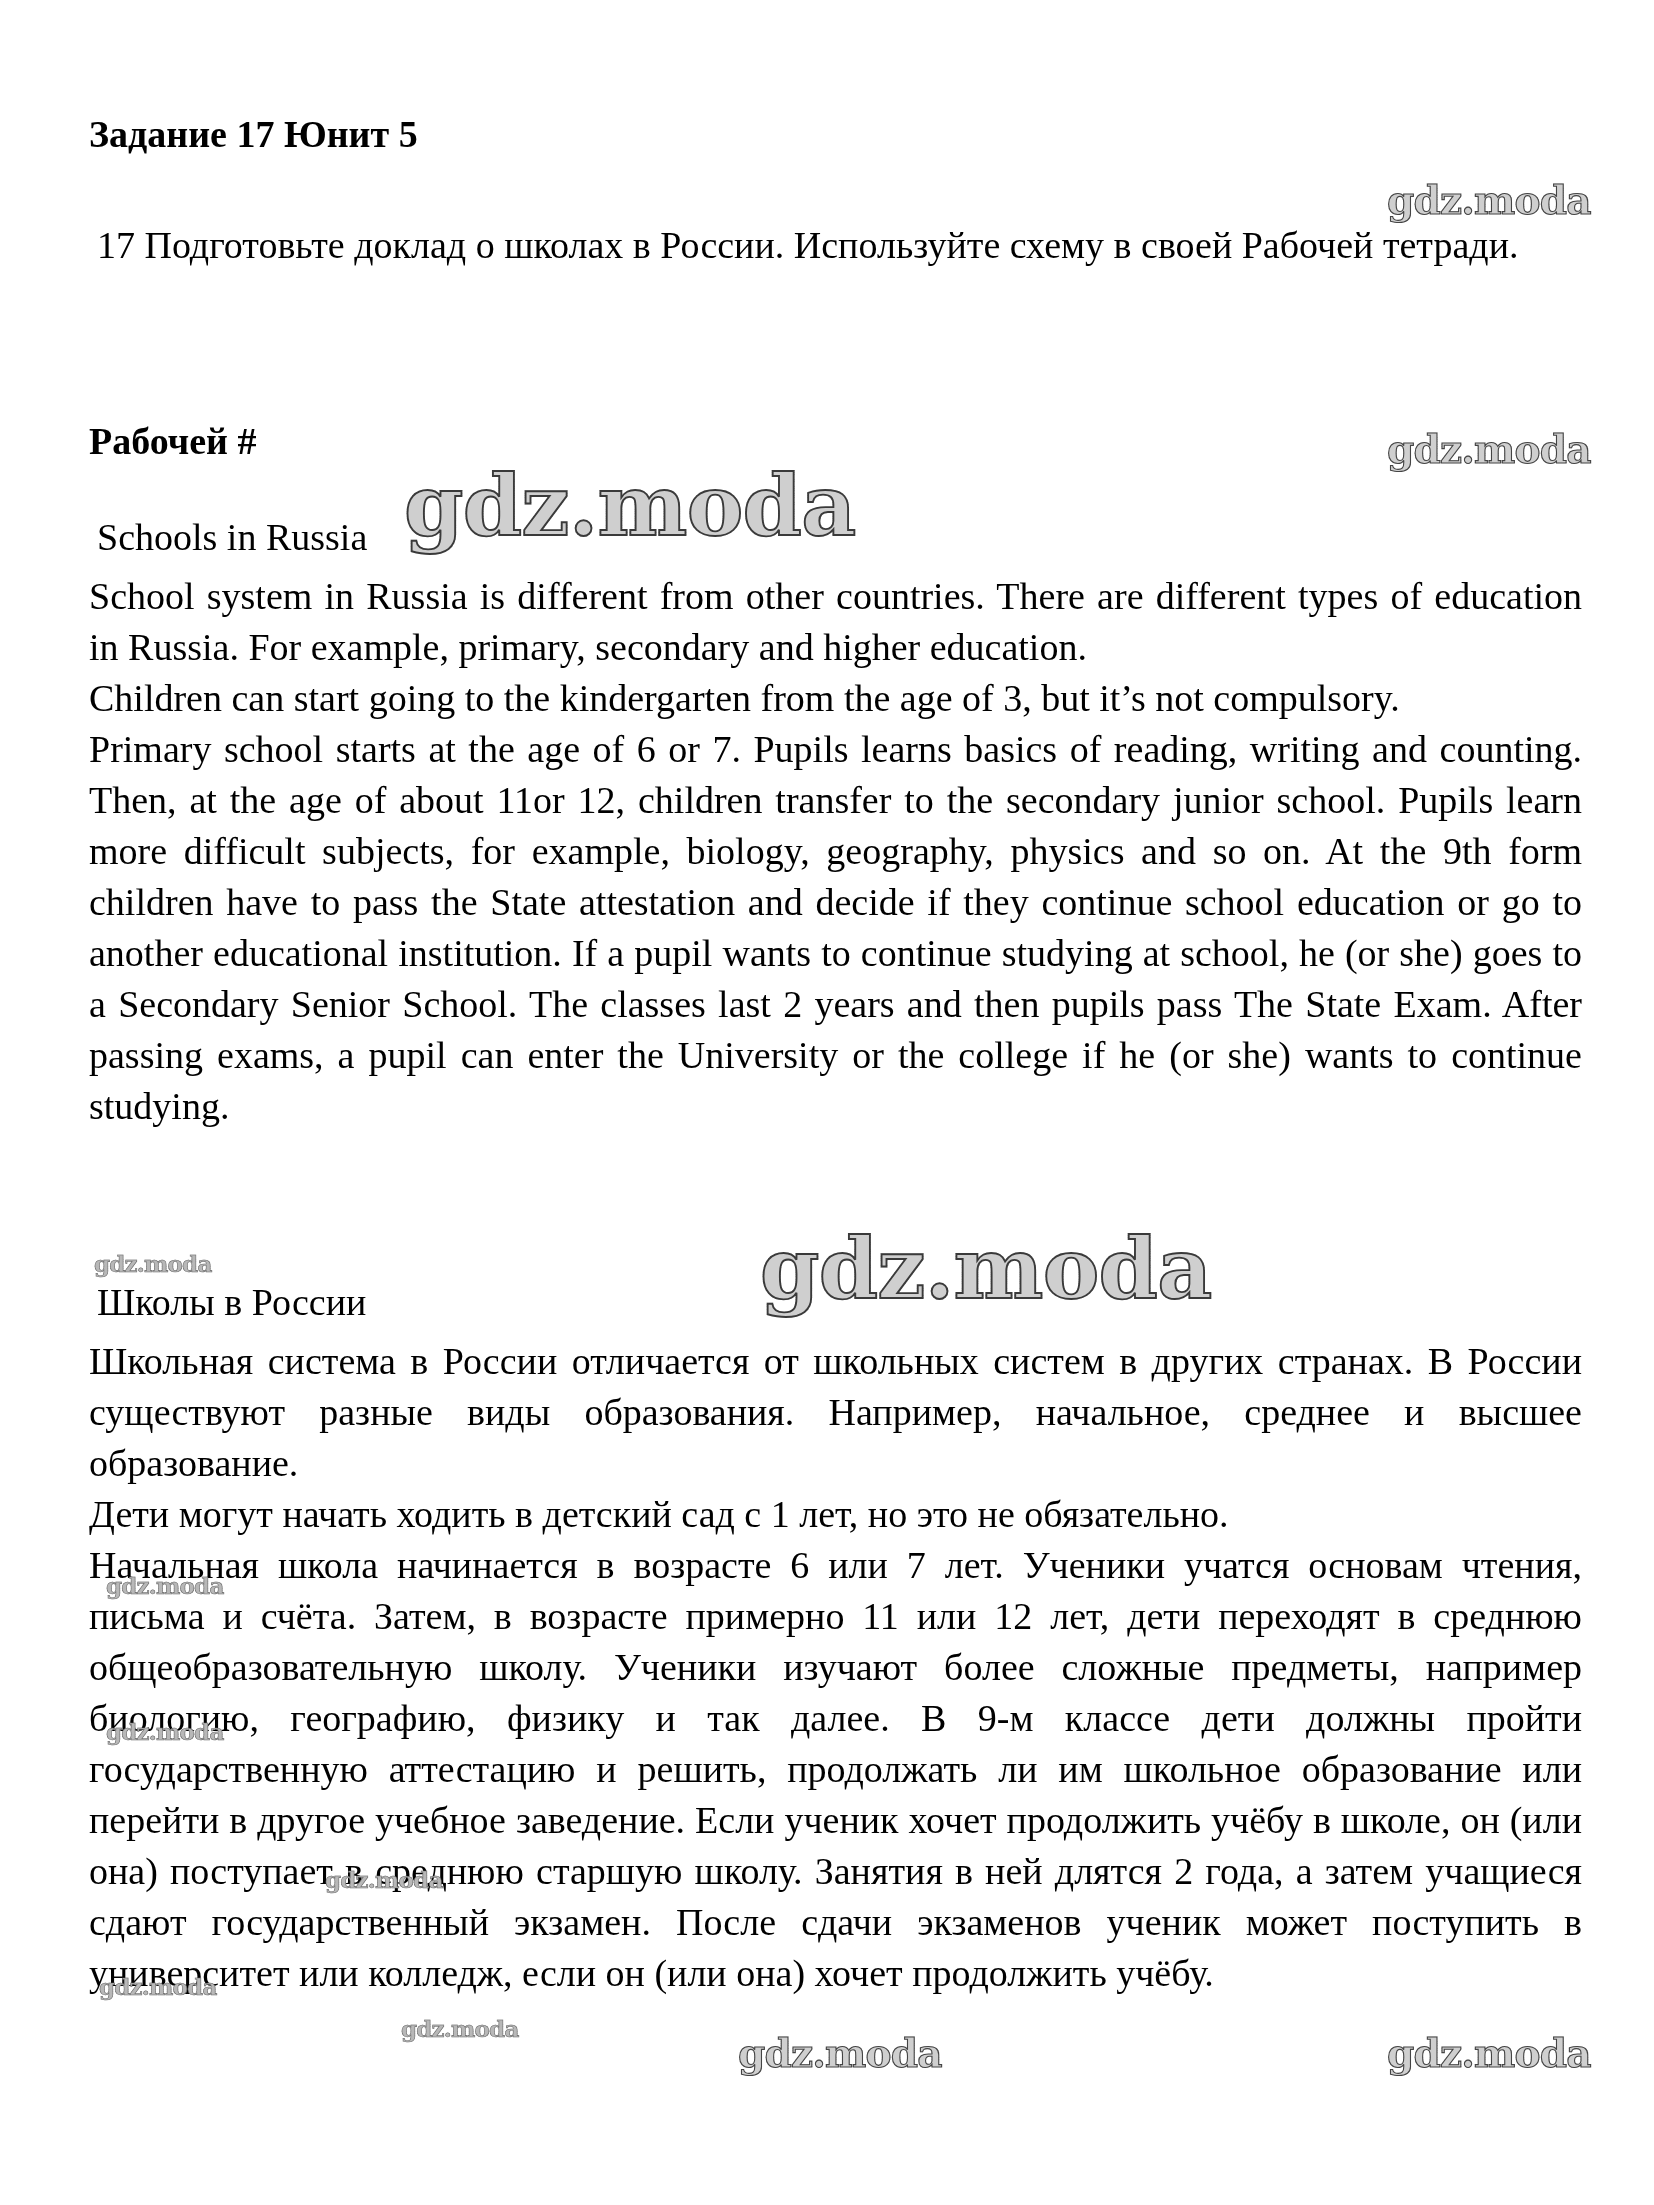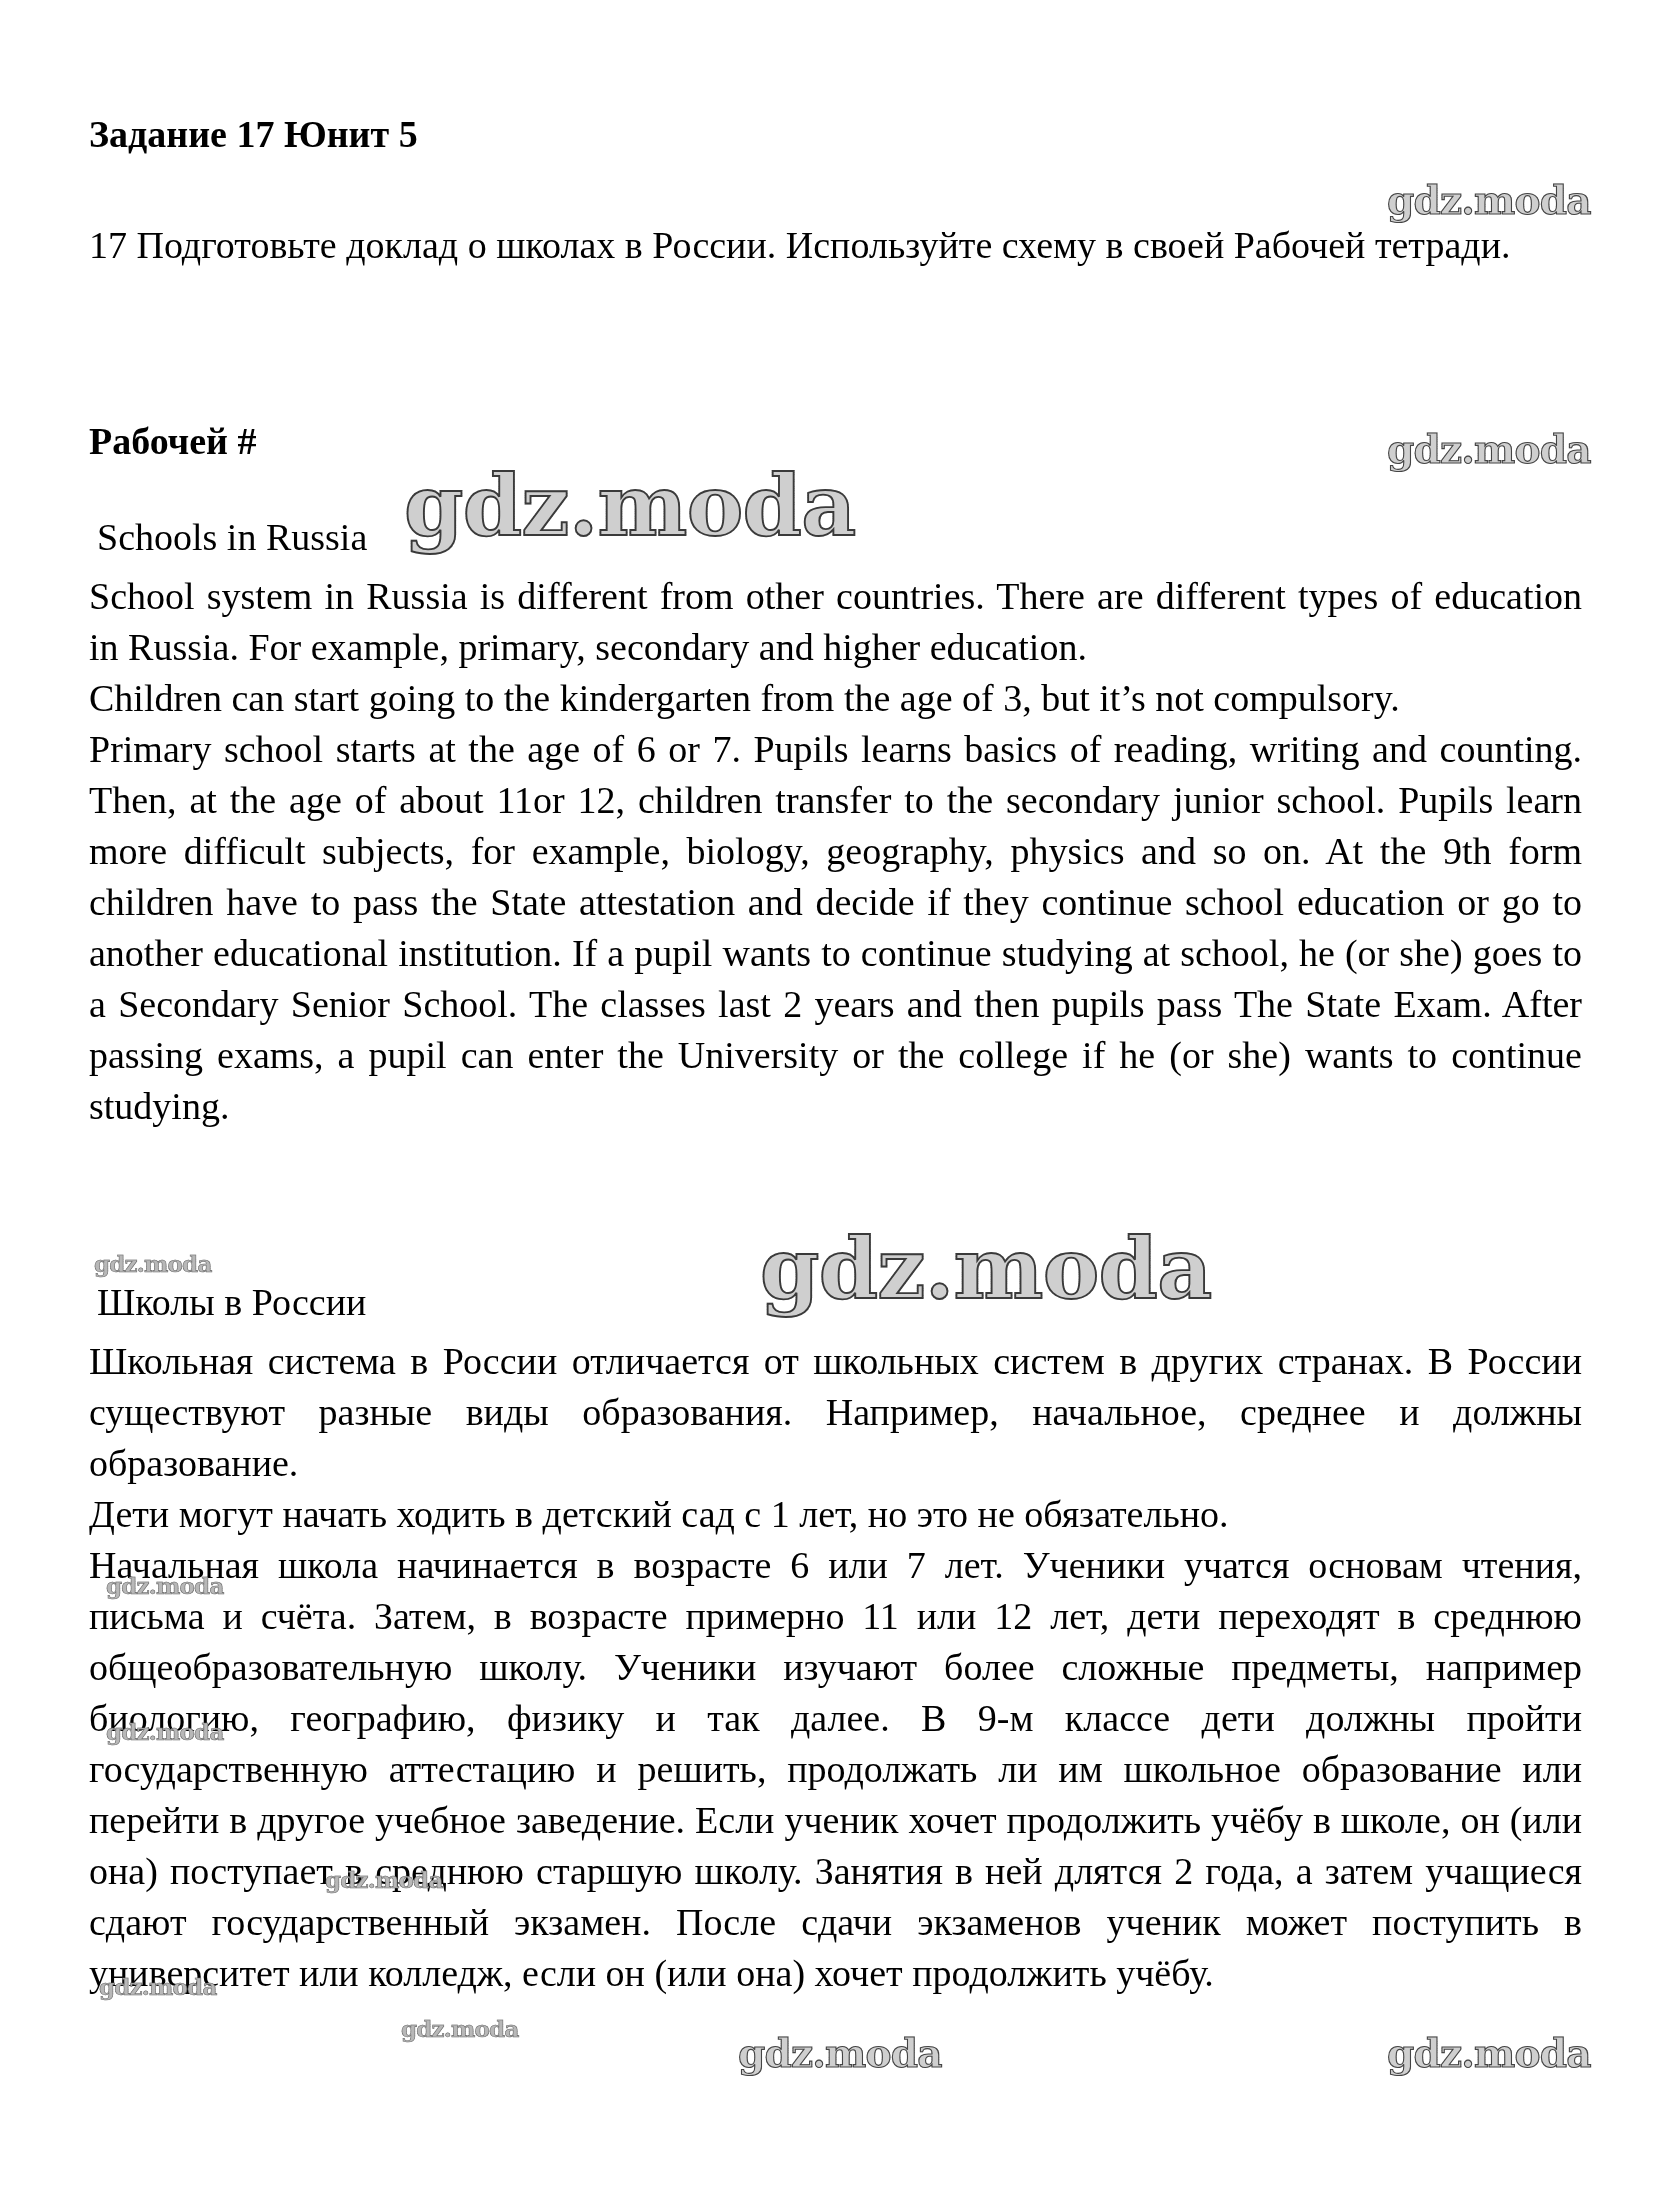--- a/index.html
+++ b/index.html
@@ -26,21 +26,21 @@
       top: 112px;
       left: 0;
       font-size: 38px;
       font-weight: bold;
       line-height: 1.2;
       margin: 0;
     }
     .task-prompt {
       position: absolute;
       top: 220px;
-      left: 0;
+      left: 8px;
       width: 1493px;
       font-size: 38px;
       line-height: 51px;
       text-align: justify;
       text-align-last: left;
       margin: 0;
     }
     .solution-title {
       position: absolute;
       top: 419px;
@@ -101,21 +101,21 @@
 
   <section class="section en">
     <h3 class="heading">Schools in Russia</h3>
     <p>School system in Russia is different from other countries. There are different types of education in Russia. For example, primary, secondary and higher education.</p>
     <p>Children can start going to the kindergarten from the age of 3, but it’s not compulsory.</p>
     <p>Primary school starts at the age of 6 or 7. Pupils learns basics of reading, writing and counting. Then, at the age of about 11or 12, children transfer to the secondary junior school. Pupils learn more difficult subjects, for example, biology, geography, physics and so on. At the 9th form children have to pass the State attestation and decide if they continue school education or go to another educational institution. If a pupil wants to continue studying at school, he (or she) goes to a Secondary Senior School. The classes last 2 years and then pupils pass The State Exam. After passing exams, a pupil can enter the University or the college if he (or she) wants to continue studying.</p>
   </section>
 
   <section class="section ru">
     <h3 class="heading">Школы в России</h3>
-    <p>Школьная система в России отличается от школьных систем в других странах. В России существуют разные виды образования. Например, начальное, среднее и должны образование.</p>
+    <p>Школьная система в России отличается от школьных систем в других странах. В России существуют разные виды образования. Например, начальное, среднее и высшее образование.</p>
     <p>Дети могут начать ходить в детский сад с 1 лет, но это не обязательно.</p>
     <p>Начальная школа начинается в возрасте 6 или 7 лет. Ученики учатся основам чтения, письма и счёта. Затем, в возрасте примерно 11 или 12 лет, дети переходят в среднюю общеобразовательную школу. Ученики изучают более сложные предметы, например биологию, географию, физику и так далее. В 9-м классе дети должны пройти государственную аттестацию и решить, продолжать ли им школьное образование или перейти в другое учебное заведение. Если ученик хочет продолжить учёбу в школе, он (или она) поступает в среднюю старшую школу. Занятия в ней длятся 2 года, а затем учащиеся сдают государственный экзамен. После сдачи экзаменов ученик может поступить в университет или колледж, если он (или она) хочет продолжить учёбу.</p>
   </section>
 </div>
 
 <div class="wm medium" style="left:1387px; top:181px;">gdz.moda</div>
 <div class="wm medium" style="left:1387px; top:430px;">gdz.moda</div>
 <div class="wm large" style="left:404px; top:463px;">gdz.moda</div>
 <div class="wm small" style="left:94px; top:1252px;">gdz.moda</div>
 <div class="wm large" style="left:760px; top:1226px;">gdz.moda</div>

